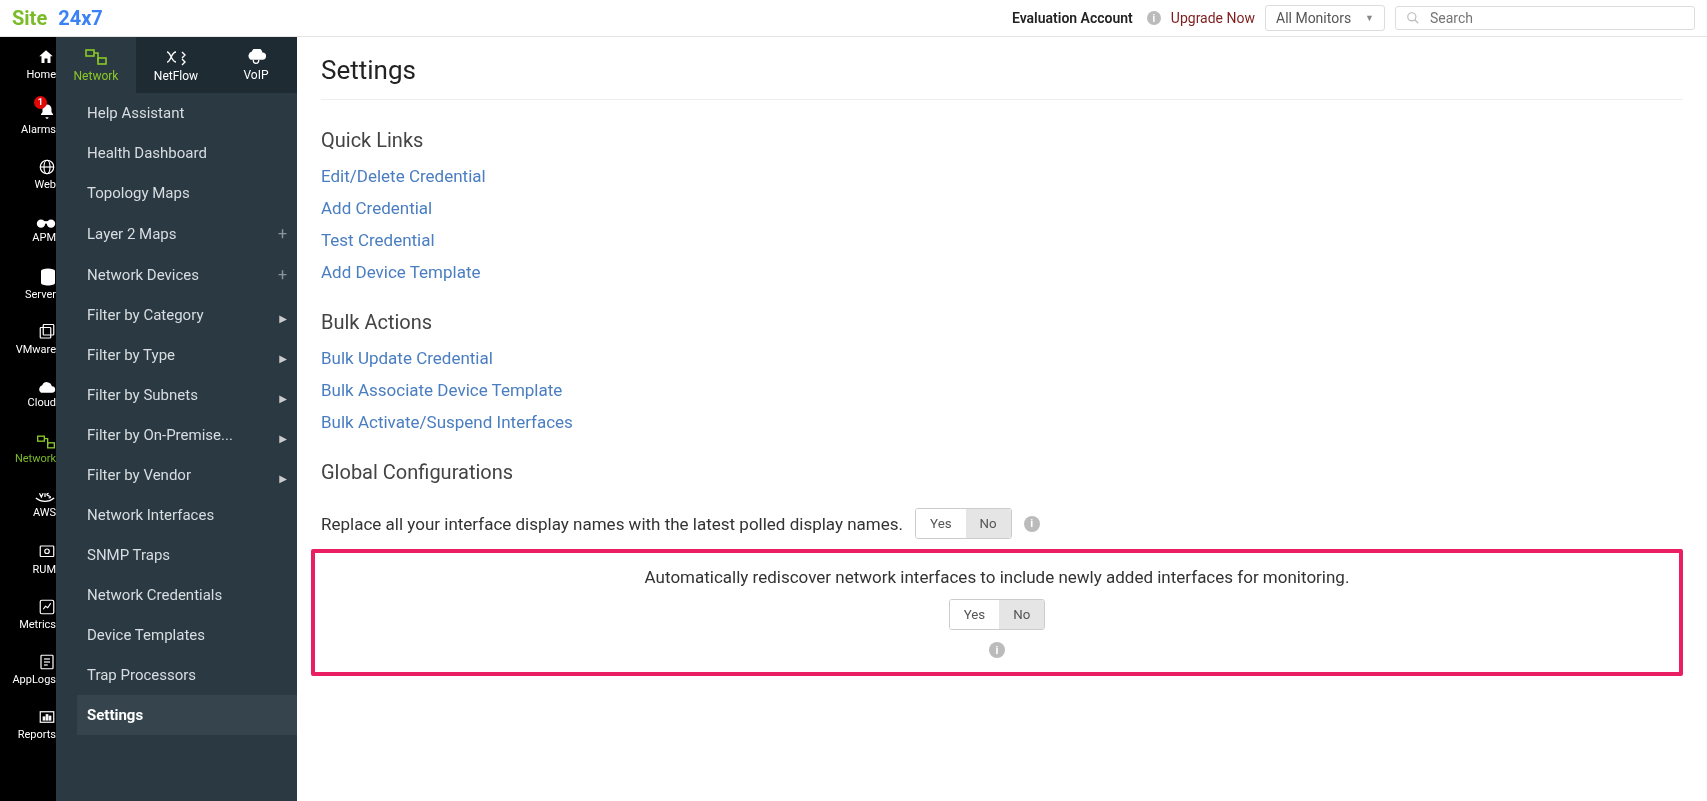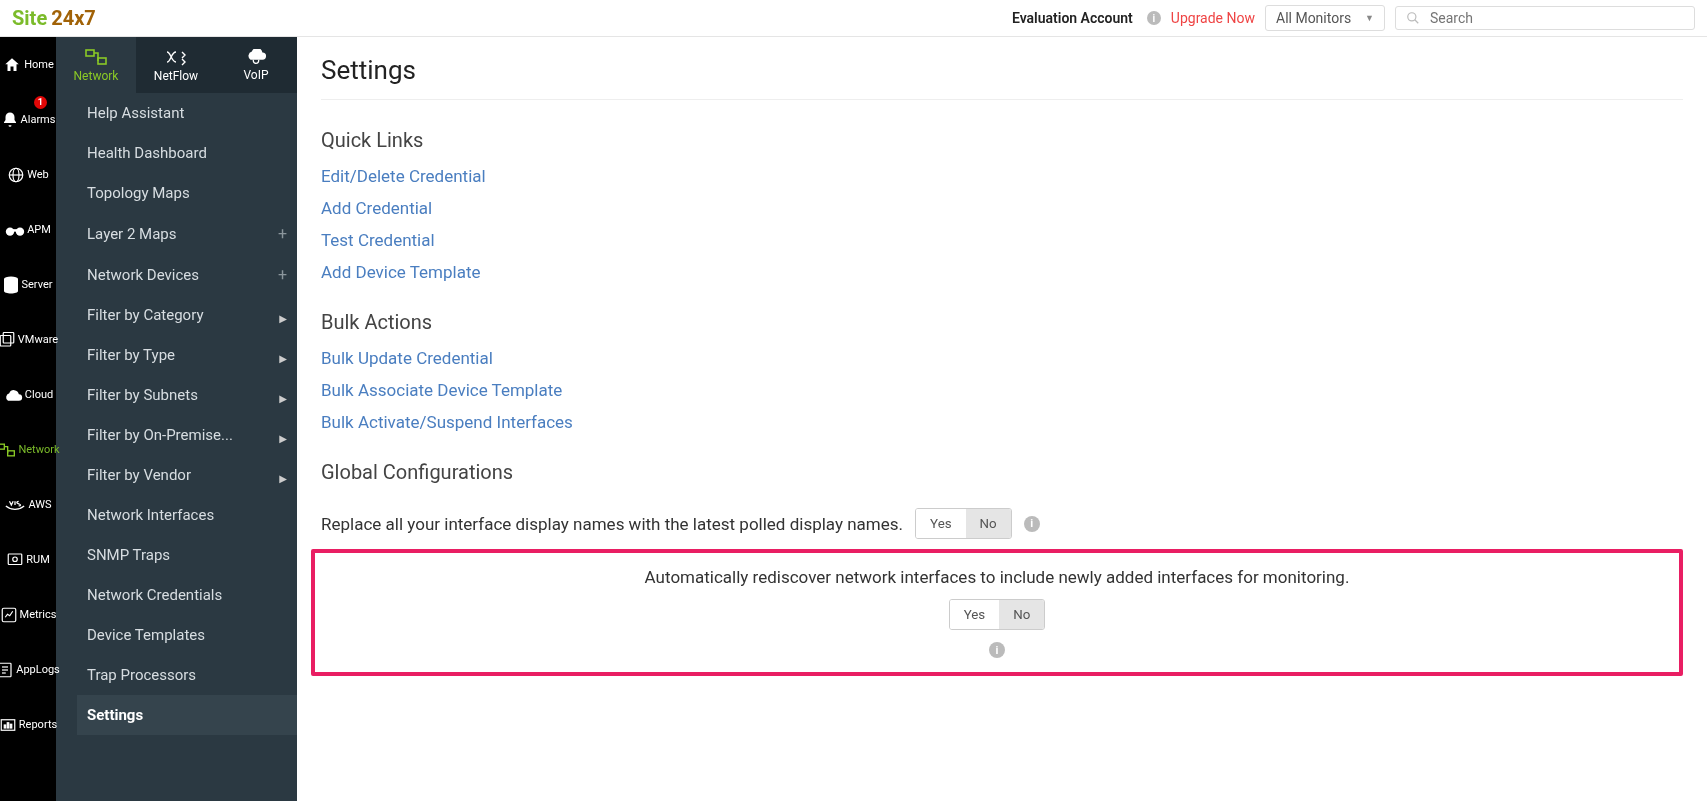--- a/index.html
+++ b/index.html
@@ -2,37 +2,37 @@
 <html><head>
 <meta charset="utf-8">
 <style>
 * { margin: 0; padding: 0; box-sizing: border-box; font-family: -apple-system, BlinkMacSystemFont, "Segoe UI", Roboto, "Helvetica Neue", Arial, sans-serif; }
 html, body { width: 1707px; height: 801px; overflow: hidden; background: #fff; }
 
 
 .topbar { height: 37px; display: flex; align-items: center; padding: 0 12px; border-bottom: 1px solid #e5e5e5; }
 .logo { font-weight: 700; font-size: 20px; display: flex; align-items: center; }
 .logo .site { color: #7bbb2a; }
-.logo .tf { color: #a16207; margin-left: 4px; }
+.logo .tf { color: #3b82f6; margin-left: 11px; }
 .top-right { margin-left: auto; display: flex; align-items: center; gap: 10px; font-size: 14px; }
 .eval { color: #222; font-weight: 600; }
 .info-circ { width: 14px; height: 14px; border-radius: 50%; background: #bbb; color: #fff; font-size: 10px; font-weight: 700; display: inline-flex; align-items: center; justify-content: center; margin-left: 4px; }
-.upgrade { color: #ef4444; cursor: pointer; }
+.upgrade { color: #7f1d1d; cursor: pointer; }
 .monitor-select { border: 1px solid #ddd; border-radius: 3px; padding: 4px 30px 4px 10px; color: #555; position: relative; cursor: pointer; min-width: 120px; }
 .monitor-select::after { content: "▼"; font-size: 9px; color: #888; position: absolute; right: 10px; top: 7px; }
 .search-wrap { border: 1px solid #ddd; border-radius: 3px; padding: 3px 10px; display: flex; align-items: center; gap: 10px; min-width: 300px; }
 .search-wrap input { border: none; outline: none; font-size: 14px; color: #555; flex: 1; }
 .search-ic { color: #bbb; font-size: 14px; }
 
 
 .app { display: flex; height: calc(801px - 37px); }
 
 
 .rail { width: 56px; background: #000; display: flex; flex-direction: column; color: #fff; font-size: 11px; }
-.rail-item { height: 55px; display: flex; flex-direction: row; align-items: center; justify-content: center; gap: 2px; cursor: pointer; position: relative; }
+.rail-item { height: 55px; display: flex; flex-direction: column; align-items: flex-end; justify-content: center; gap: 2px; cursor: pointer; position: relative; }
 .rail-item.active { color: #7bbb2a; }
 .rail-ic { font-size: 18px; }
 .rail-label { font-size: 11px; }
 .badge { position: absolute; top: 4px; right: 9px; background: #e10707; color: #fff; border-radius: 8px; font-size: 9px; padding: 0 4px; line-height: 13px; font-weight: 700; }
 
 
 .subnav { background: #1f2b33; height: 56px; display: flex; }
 .subnav-item { width: 80px; display: flex; flex-direction: column; align-items: center; justify-content: center; color: #fff; font-size: 12px; gap: 3px; cursor: pointer; }
 .subnav-item.active { background: #2b3942; color: #8ac926; }
 .subnav-ic { font-size: 18px; }

